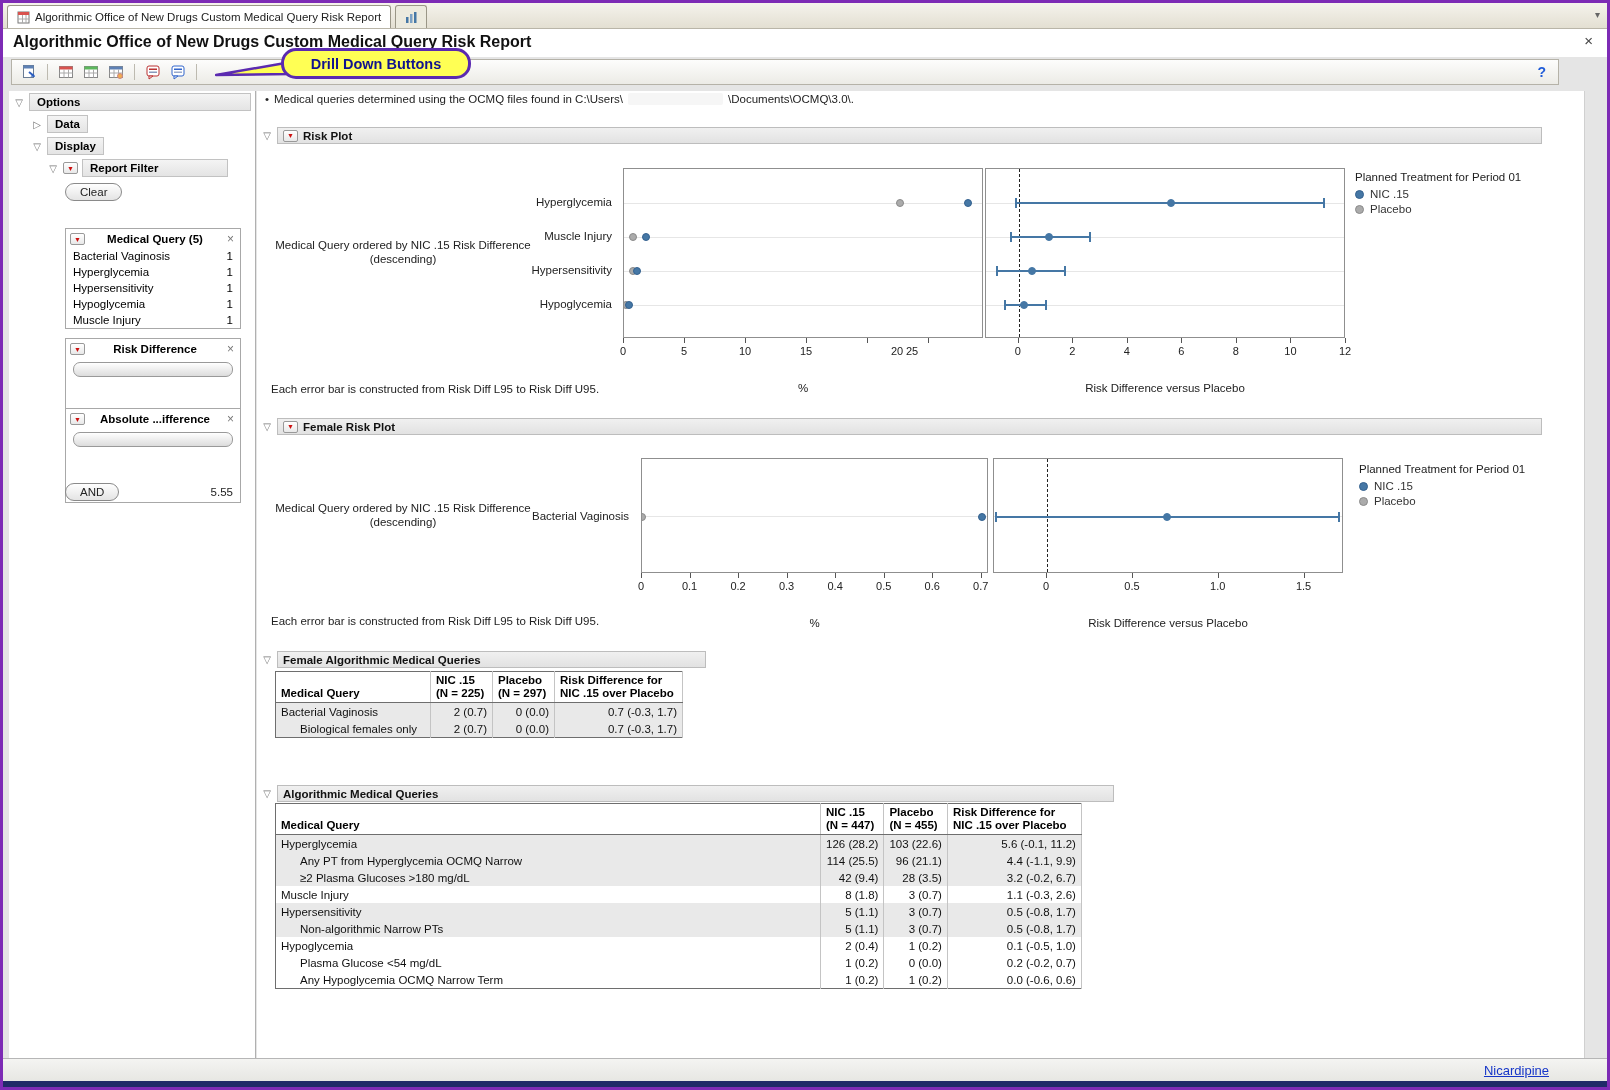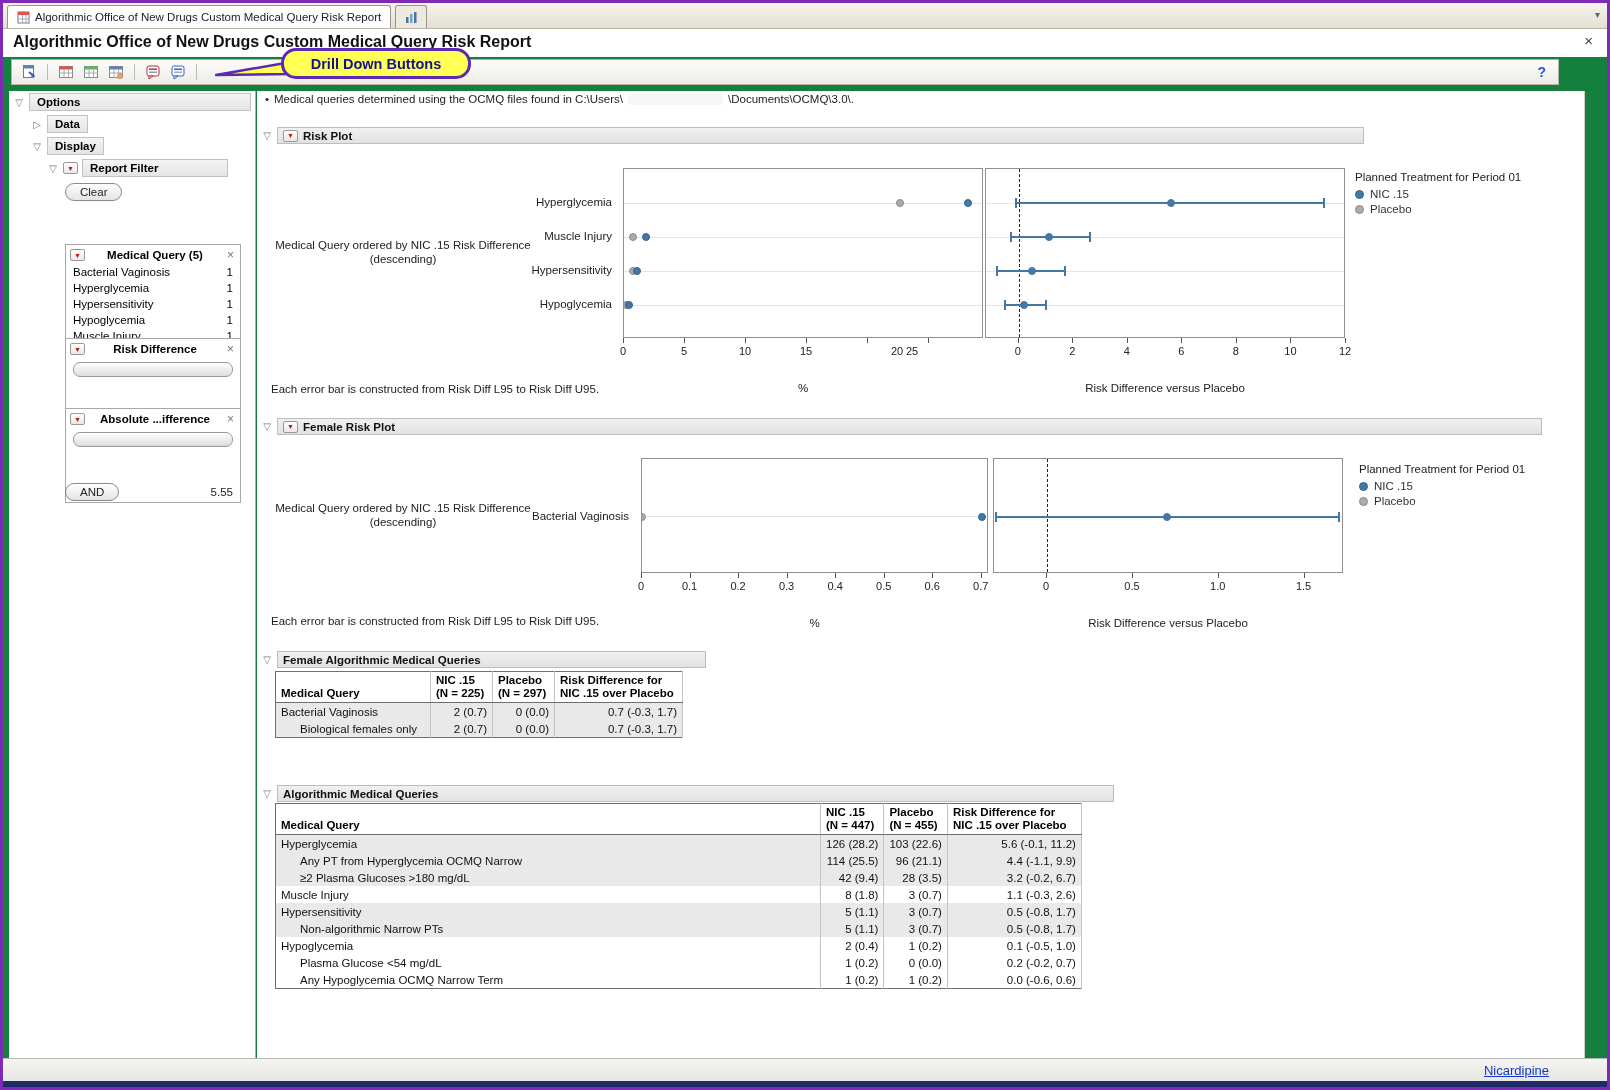--- a/index.html
+++ b/index.html
@@ -1,17 +1,17 @@
 <!DOCTYPE html>
 <html><head>
 <meta charset="utf-8">
 <style>
   html,body{margin:0;padding:0;}
   body{width:1610px;height:1090px;position:relative;font-family:"Liberation Sans",sans-serif;background:#fff;}
-  .window{position:absolute;inset:0;border:3px solid #7d2bb5;background:#15803d;overflow:hidden;}
+  .window{position:absolute;inset:0;border:3px solid #7d2bb5;background:#e5e5e5;overflow:hidden;}
 
   
   .tabbar{position:absolute;left:0;top:0;right:0;height:25px;background:linear-gradient(#f5f3ec,#e3dfd2);border-bottom:1px solid #b9b5a8;display:flex;align-items:flex-end;}
   .tab{display:inline-flex;align-items:center;gap:5px;height:22px;margin-left:4px;padding:0 9px;border:1px solid #9a9687;border-bottom:none;border-radius:3px 3px 0 0;font-size:11.5px;color:#222;}
   .tab.active{background:#fff;}
   .tab.small{background:#eceade;width:22px;justify-content:center;padding:0 4px;}
   .tab-scroll{position:absolute;right:7px;top:6px;color:#666;font-size:10px;}
 
   
   .titlebar{position:absolute;left:0;top:26px;right:0;height:28px;background:#fff;}
@@ -193,21 +193,21 @@
     </div>
     <div class="tree-row" style="left:38px;top:68px">
       <span class="disc">▽</span>
       <span class="red-tri-btn">
           <span class="rt">▼</span>
         </span>
       <span class="tree-box" style="width:130px">Report Filter</span>
     </div>
     <button class="btn" style="left:56px;top:92px">Clear</button>
 
-    <div class="filter-panel" style="left:56px;top:153px">
+    <div class="filter-panel" style="left:56px;top:137px">
       <div class="fp-hdr">
         <span class="red-tri-btn">
             <span class="rt">▼</span>
           </span>
         <span class="fp-title">Medical Query (5)</span>
         <span class="fp-x">×</span>
       </div>
       <div id="mq-list">
           <div class="fp-list-row">
             <span>Bacterial Vaginosis</span>
@@ -269,21 +269,21 @@
 
     <div class="note">
       <span>•</span>
       <span>Medical queries determined using the OCMQ files found in C:\Users\</span>
         <span class="redacted"></span>
         <span>\Documents\OCMQ\3.0\.</span>
     </div>
 
     <div class="sec-hdr" style="top:36px">
       <span class="disc">▽</span>
-      <div class="sec-bar" style="width:1087px">
+      <div class="sec-bar" style="width:1265px">
         <span class="red-tri-btn">
             <span class="rt">▼</span>
           </span>
         <span class="sec-title">Risk Plot</span>
       </div>
     </div>
 
     <div class="plot" style="top:56px;height:234px">
       <div class="plot-ylabel" style="left:16px;top:91px">
         <div>Medical Query ordered by NIC .15 Risk Difference</div>

